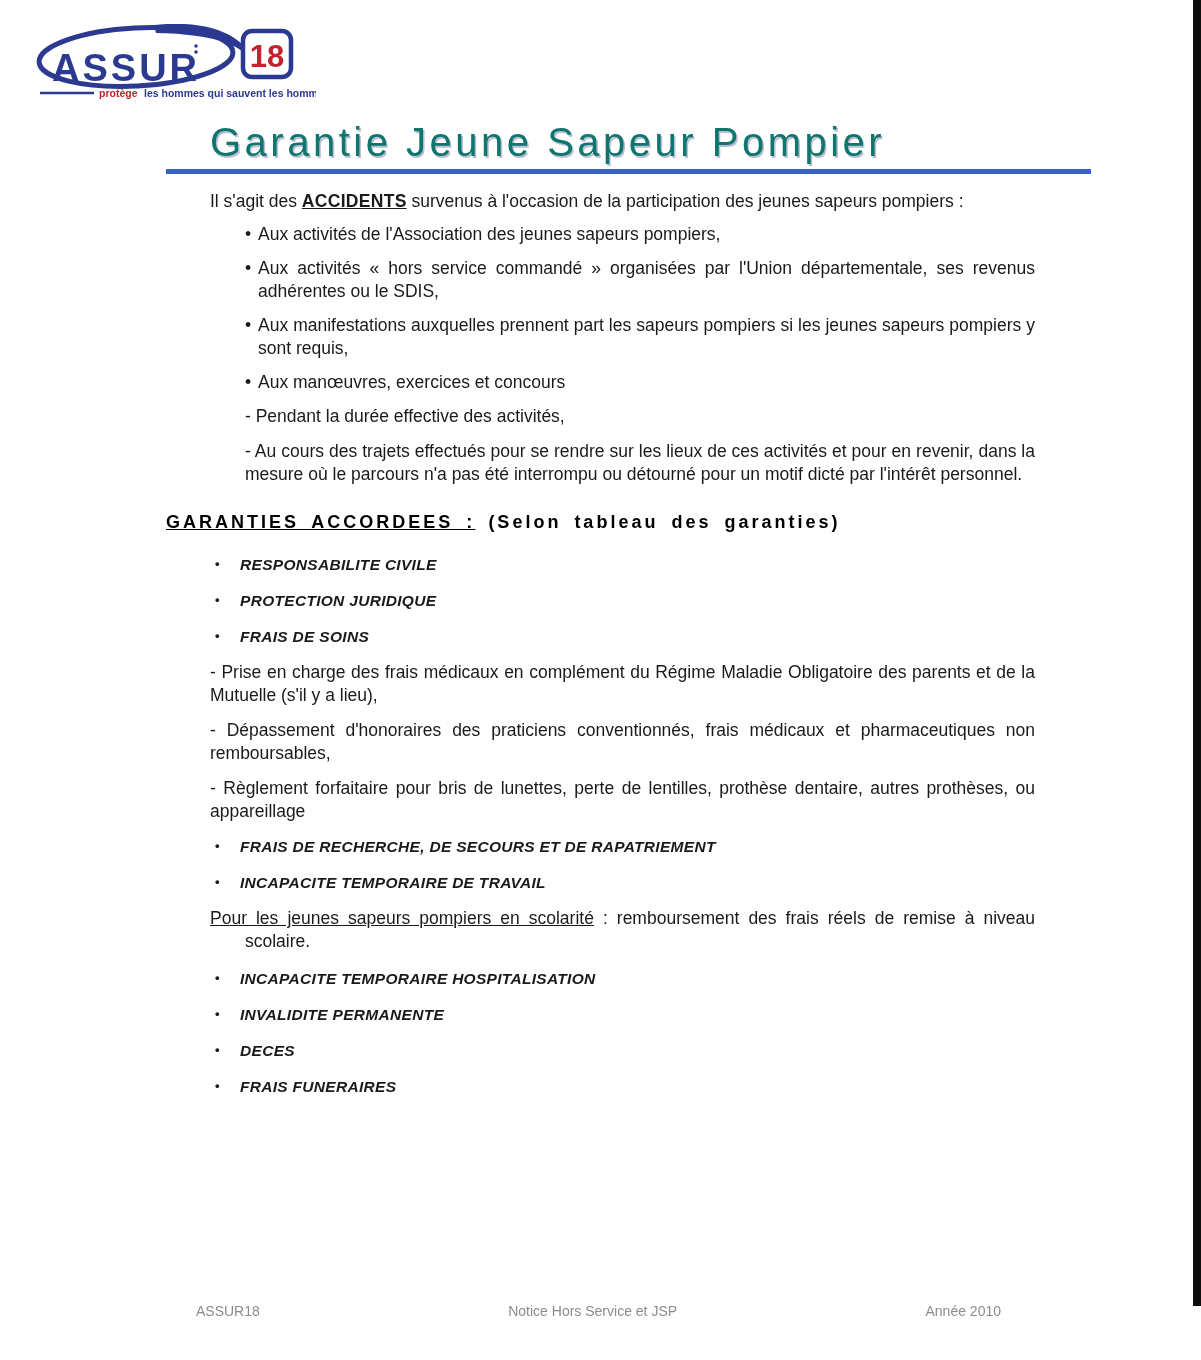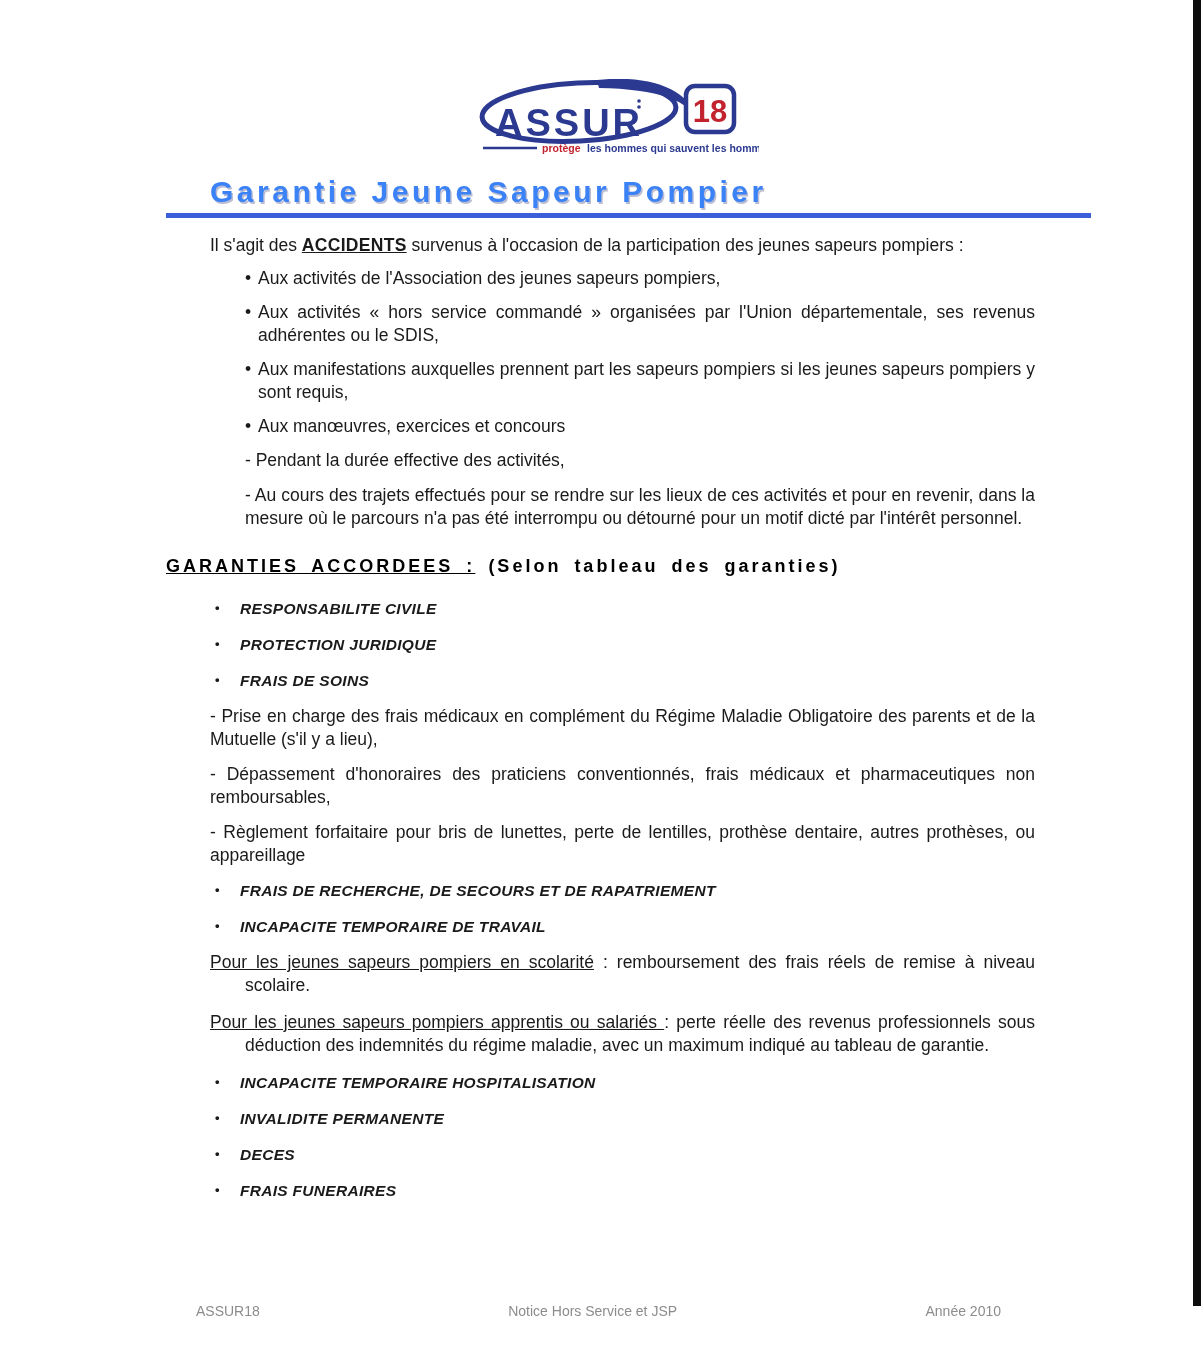--- a/index.html
+++ b/index.html
@@ -5,28 +5,28 @@
   html,body { margin:0; padding:0; }
   body {
     width:1201px; height:1360px; overflow:hidden; position:relative;
     background:#ffffff; color:#1a1a1a;
     font-family:"Liberation Sans", sans-serif;
     -webkit-font-smoothing:antialiased;
   }
   .edge-strip { position:absolute; top:0; right:0; width:8px; height:1306px; background:#0d0d0d; }
 
   
-  .logo-wrap { padding-top:79px; display:flex; justify-content:center; }
+  .logo-wrap { padding-top:24px; display:flex; justify-content:flex-start; }
   .logo-svg { display:block; margin-left:36px; }
 
   
   .doc { padding-left:210px; padding-right:166px; }
   h1.title {
-    margin:16px 0 4px 0; font-size:30px; font-weight:bold; letter-spacing:3.5px;
-    color:#3b82f6; text-shadow:1.5px 1.5px 0 rgba(30,40,110,0.30);
+    margin:16px 0 4px 0; font-size:40px; font-weight:normal; letter-spacing:3.5px;
+    color:#0f766e; text-shadow:1.5px 1.5px 0 rgba(30,40,110,0.30);
   }
   .title-rule { height:5px; background:#3a5fd8; margin-left:-44px; margin-right:-56px; margin-bottom:16px; }
 
   
   p, li { font-size:17.5px; line-height:23px; }
   p { margin:0 0 13px 0; text-align:justify; }
   .intro { margin-bottom:10px; }
   .intro .accid { font-weight:bold; text-decoration:underline; letter-spacing:0.3px; }
 
   ul.act-list { list-style:none; margin:0 0 6px 0; padding:0 0 0 35px; }
@@ -114,21 +114,20 @@
   <p class="detail">- Dépassement d'honoraires des praticiens conventionnés, frais médicaux et pharmaceutiques non remboursables,</p>
   <p class="detail">- Règlement forfaitaire pour bris de lunettes, perte de lentilles, prothèse dentaire, autres prothèses, ou appareillage</p>
 
   <ul class="g-list">
     <li><span class="marker">•</span><span>FRAIS DE RECHERCHE, DE SECOURS ET DE RAPATRIEMENT</span></li>
     <li><span class="marker">•</span><span>INCAPACITE TEMPORAIRE DE TRAVAIL</span></li>
   </ul>
 
   <p class="pour"><span class="u">Pour les jeunes sapeurs pompiers en scolarité</span><span> : remboursement des frais réels de remise à niveau scolaire.</span></p>
 
-  <p class="pour"><span class="u">Pour les jeunes sapeurs pompiers apprentis ou salariés </span><span>: perte réelle des revenus professionnels sous déduction des indemnités du régime maladie, avec un maximum indiqué au tableau de garantie.</span></p>
 
   <ul class="g-list">
     <li><span class="marker">•</span><span>INCAPACITE TEMPORAIRE HOSPITALISATION</span></li>
     <li><span class="marker">•</span><span>INVALIDITE PERMANENTE</span></li>
     <li><span class="marker">•</span><span>DECES</span></li>
     <li><span class="marker">•</span><span>FRAIS FUNERAIRES</span></li>
   </ul>
 
 </main>
 

